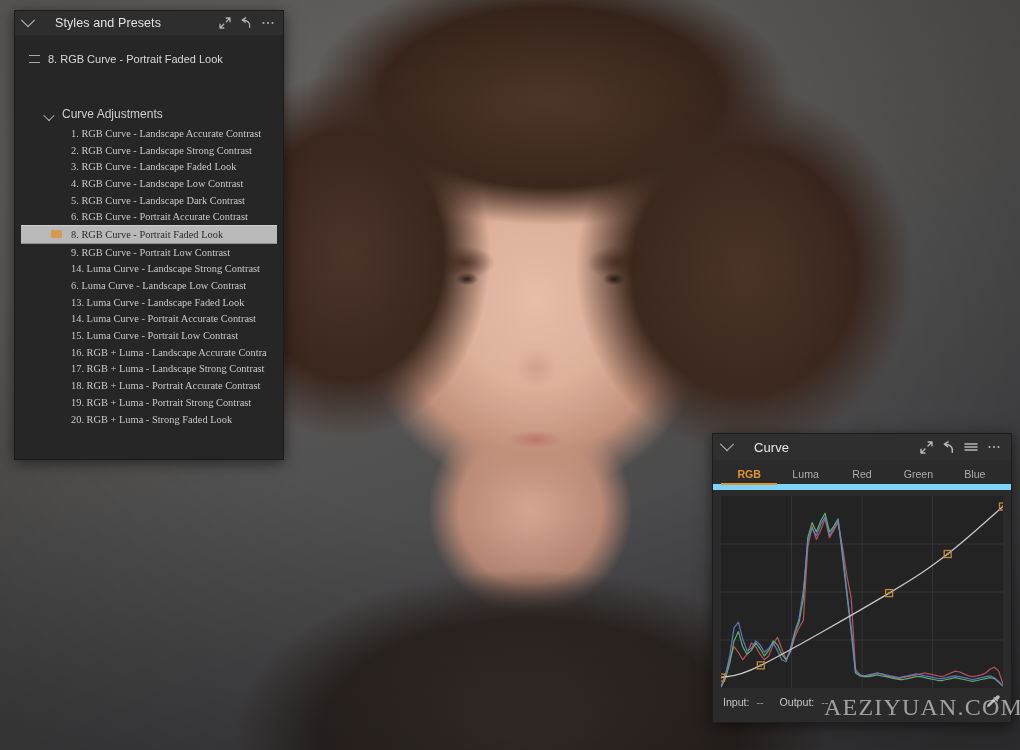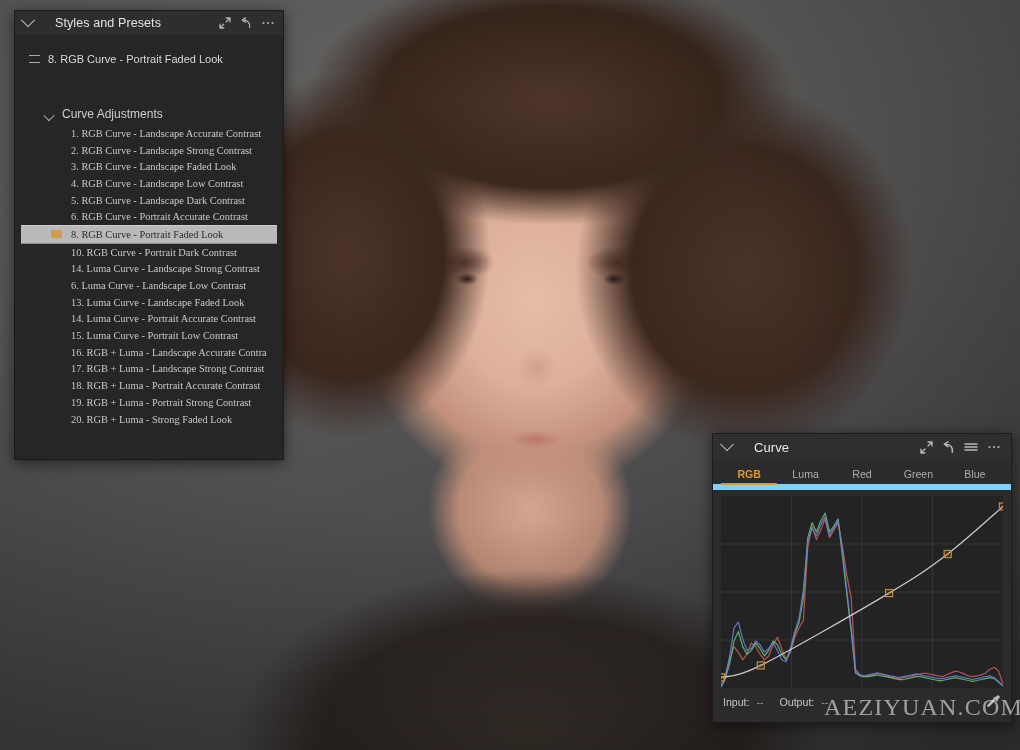--- a/index.html
+++ b/index.html
@@ -289,21 +289,21 @@
           <span>5. RGB Curve - Landscape Dark Contrast</span>
         </div>
         <div class="preset-item">
           <span>6. RGB Curve - Portrait Accurate Contrast</span>
         </div>
         <div class="preset-item selected">
           <span class="folder-ic"></span>
           <span>8. RGB Curve - Portrait Faded Look</span>
         </div>
         <div class="preset-item">
-          <span>10. RGB Curve - Portrait Dark Contrast</span>
+          <span>9. RGB Curve - Portrait Low Contrast</span>
         </div>
         <div class="preset-item">
           <span>14. Luma Curve - Landscape Strong Contrast</span>
         </div>
         <div class="preset-item">
           <span>6. Luma Curve - Landscape Low Contrast</span>
         </div>
         <div class="preset-item">
           <span>13. Luma Curve - Landscape Faded Look</span>
         </div>

